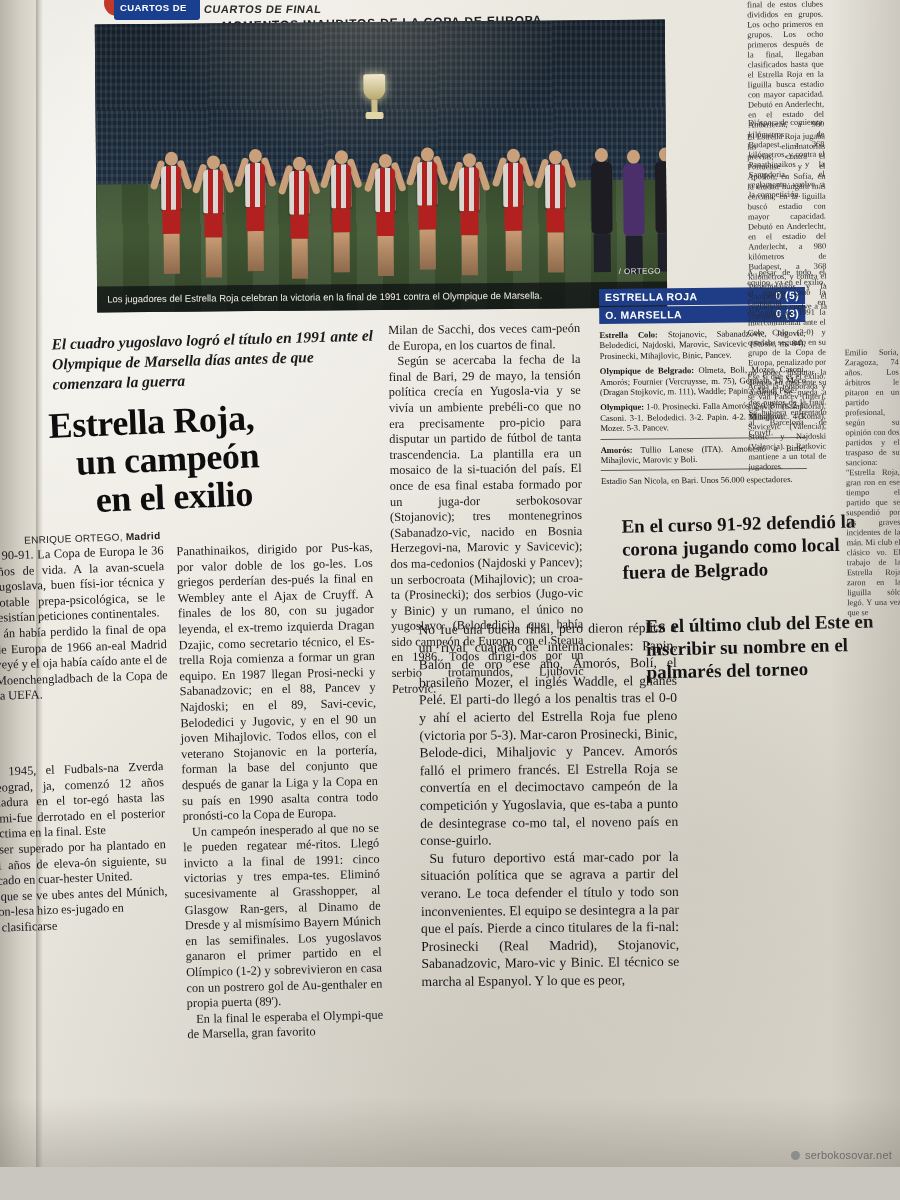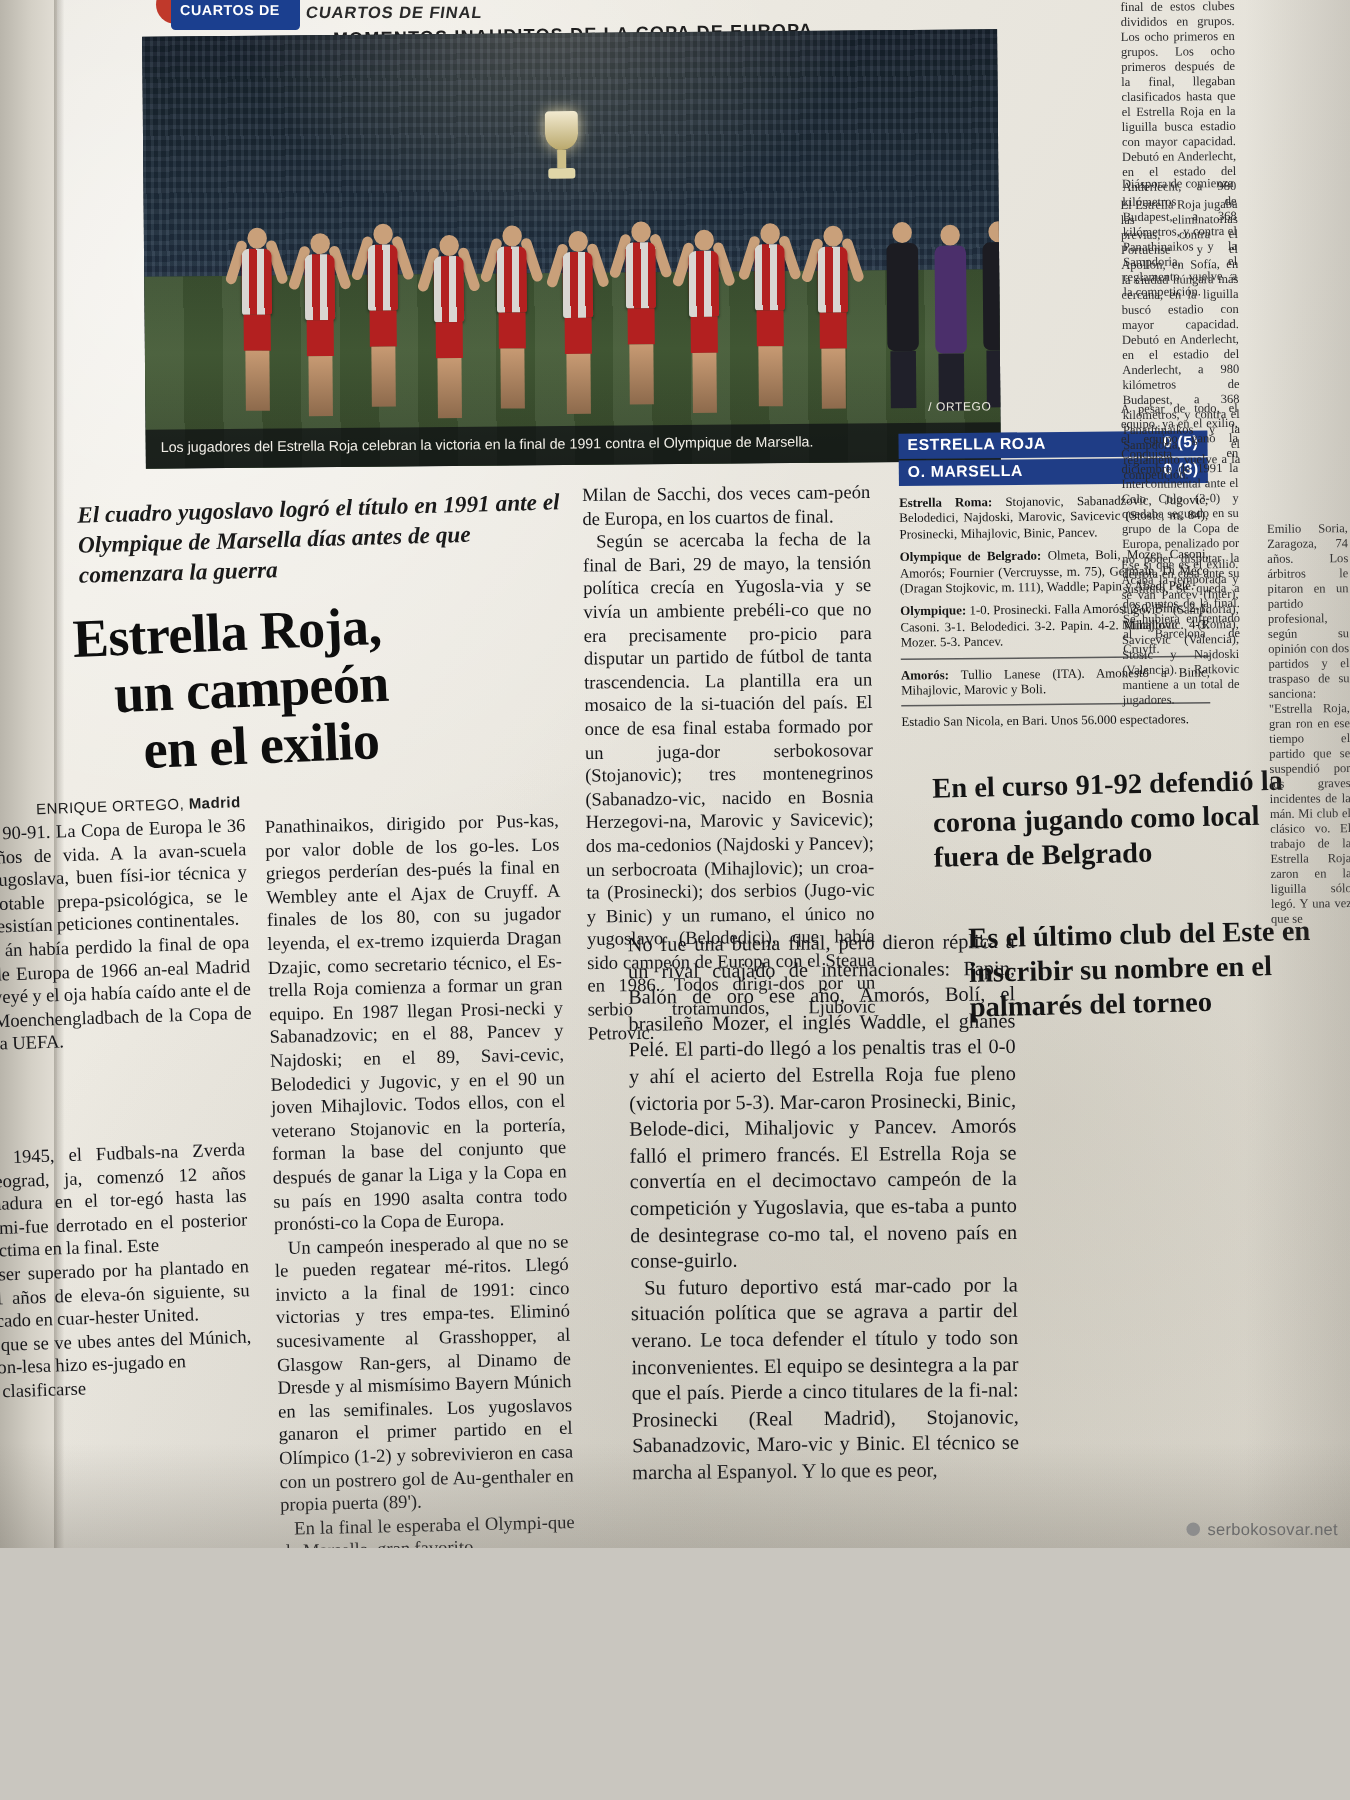--- a/index.html
+++ b/index.html
@@ -5,21 +5,21 @@
   html,body{margin:0;padding:0;}
   body{
     width:900px;height:1200px;
     background:#c9c6bf;
     font-family:"Liberation Serif", serif;
     overflow:hidden;
     position:relative;
   }
   
   .page{
-    position:absolute;left:0;top:0;width:900px;height:1032px;
+    position:absolute;left:0;top:0;width:900px;height:1167px;
     background:
       linear-gradient(118deg,#e7e4dc 0%,#efece4 18%,#e9e6de 45%,#e4e1d8 72%,#dedad0 100%);
     overflow:hidden;
   }
   
   .grain{
     position:absolute;inset:0;
     background:
       radial-gradient(circle at 14% 18%, rgba(255,255,255,.55), rgba(255,255,255,0) 38%),
       radial-gradient(circle at 78% 72%, rgba(180,175,160,.30), rgba(255,255,255,0) 42%),
@@ -439,21 +439,21 @@
   <div class="resultbox">
     <div class="rb-row">
       <span>ESTRELLA ROJA</span>
       <span>0 (5)</span>
     </div>
     <div class="rb-row">
       <span>O. MARSELLA</span>
       <span>0 (3)</span>
     </div>
     <div class="rb-body">
-      <p><b>Estrella Roma:</b>
+      <p><b>Estrella Colo:</b>
         <span>Stojanovic, Sabanadzovic, Jugovic, Belodedici, Najdoski, Marovic, Savicevic (Stosic, m. 84), Prosinecki, Mihajlovic, Binic, Pancev.</span></p>
       <p><b>Olympique de Belgrado:</b>
         <span>Olmeta, Boli, Mozer, Casoni, Amorós; Fournier (Vercruysse, m. 75), Germain, Di Meco (Dragan Stojkovic, m. 111), Waddle; Papin y Abedi Pelé.</span></p>
       <p><b>Olympique:</b>
         <span>1-0. Prosinecki. Falla Amorós. 2-0. Binic. 2-1. Casoni. 3-1. Belodedici. 3-2. Papin. 4-2. Mihajlovic. 4-3. Mozer. 5-3. Pancev.</span></p>
       <div class="rb-rule"></div>
       <p><b>Amorós:</b>
         <span>Tullio Lanese (ITA). Amonestó a Binic, Mihajlovic, Marovic y Boli.</span></p>
       <div class="rb-rule"></div>
       <p>Estadio San Nicola, en Bari. Unos 56.000 espectadores.</p>

